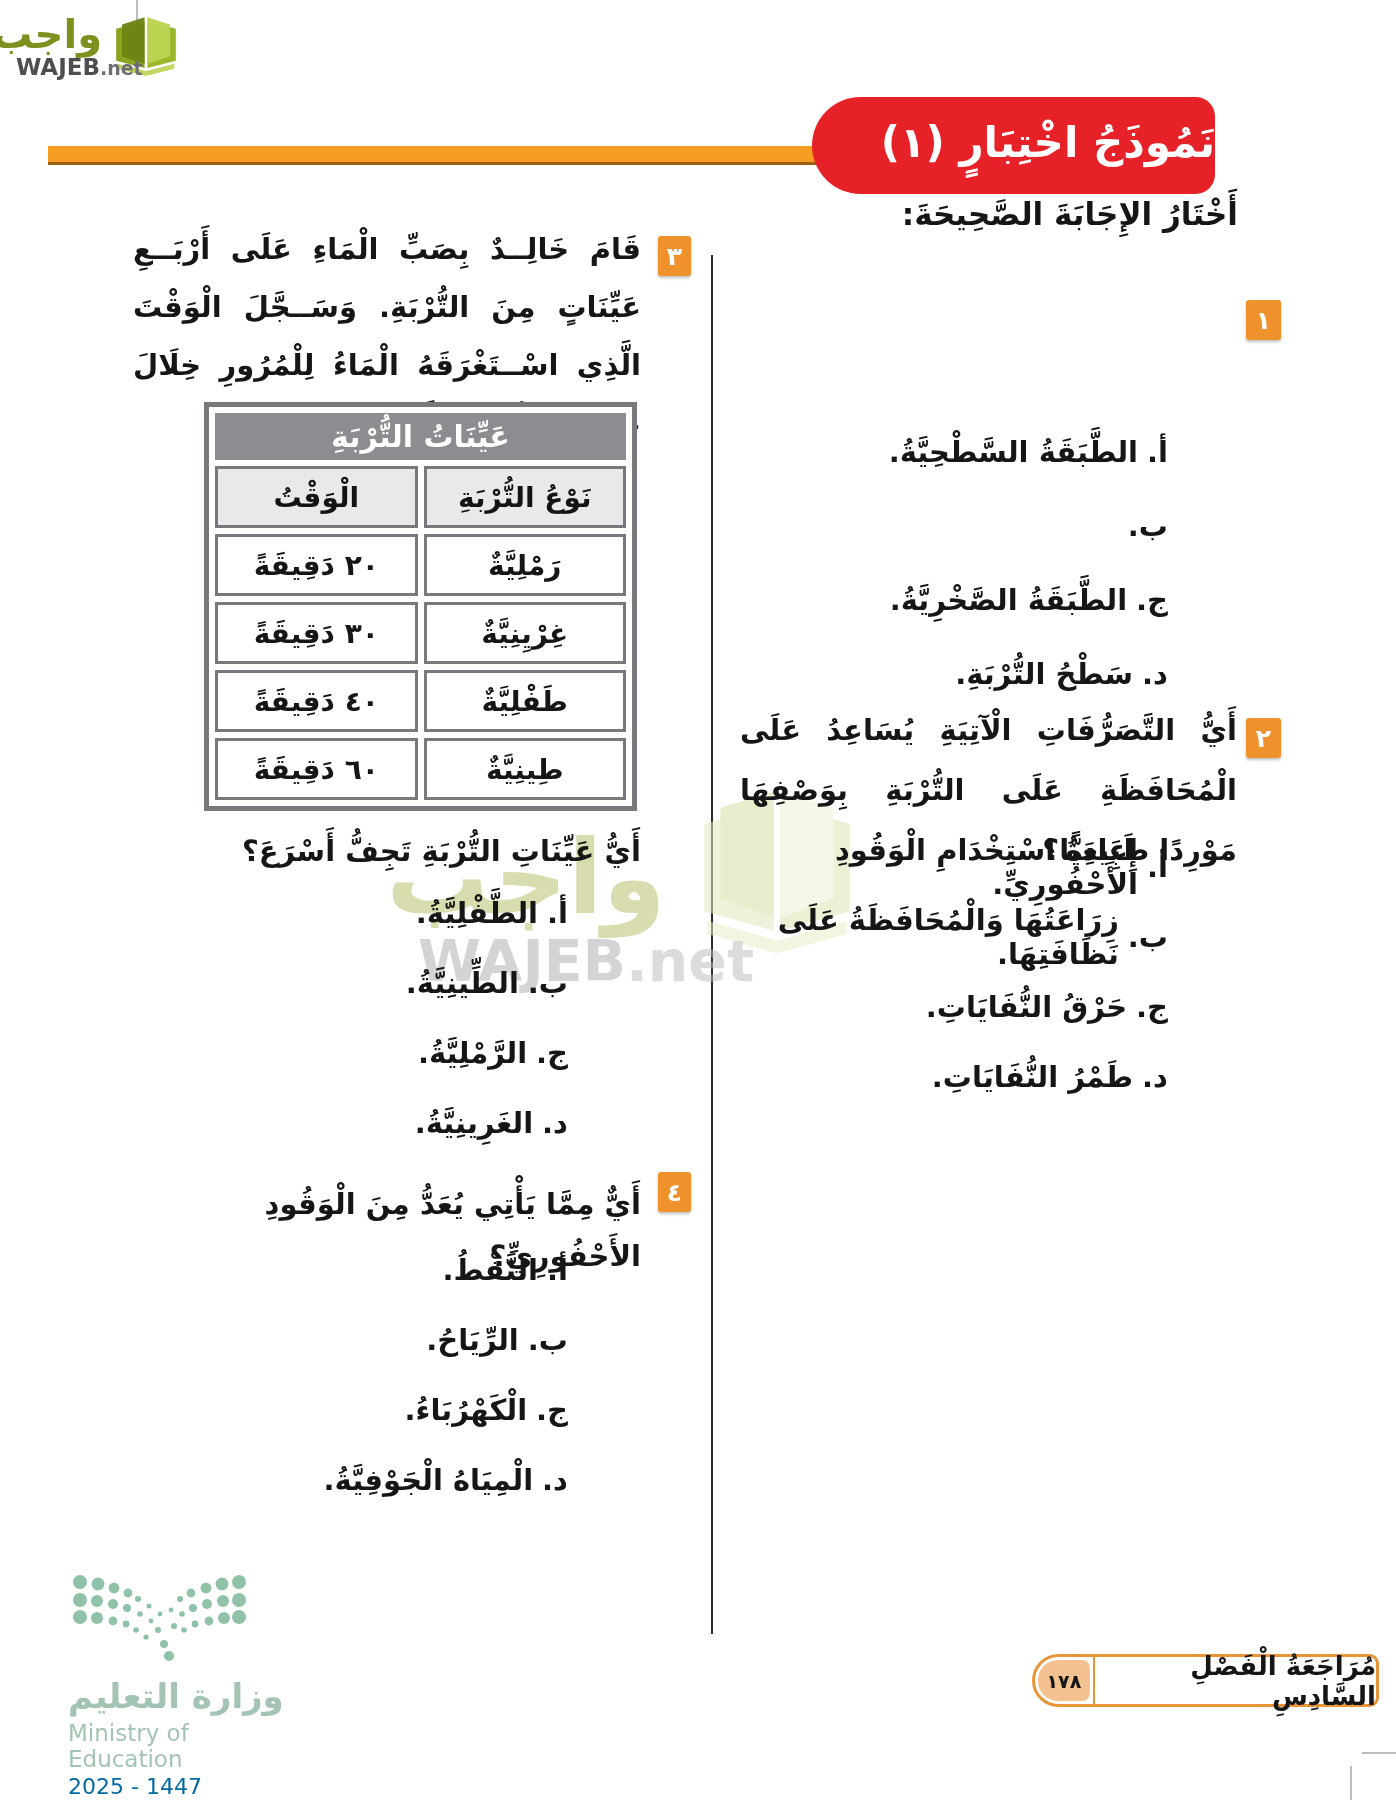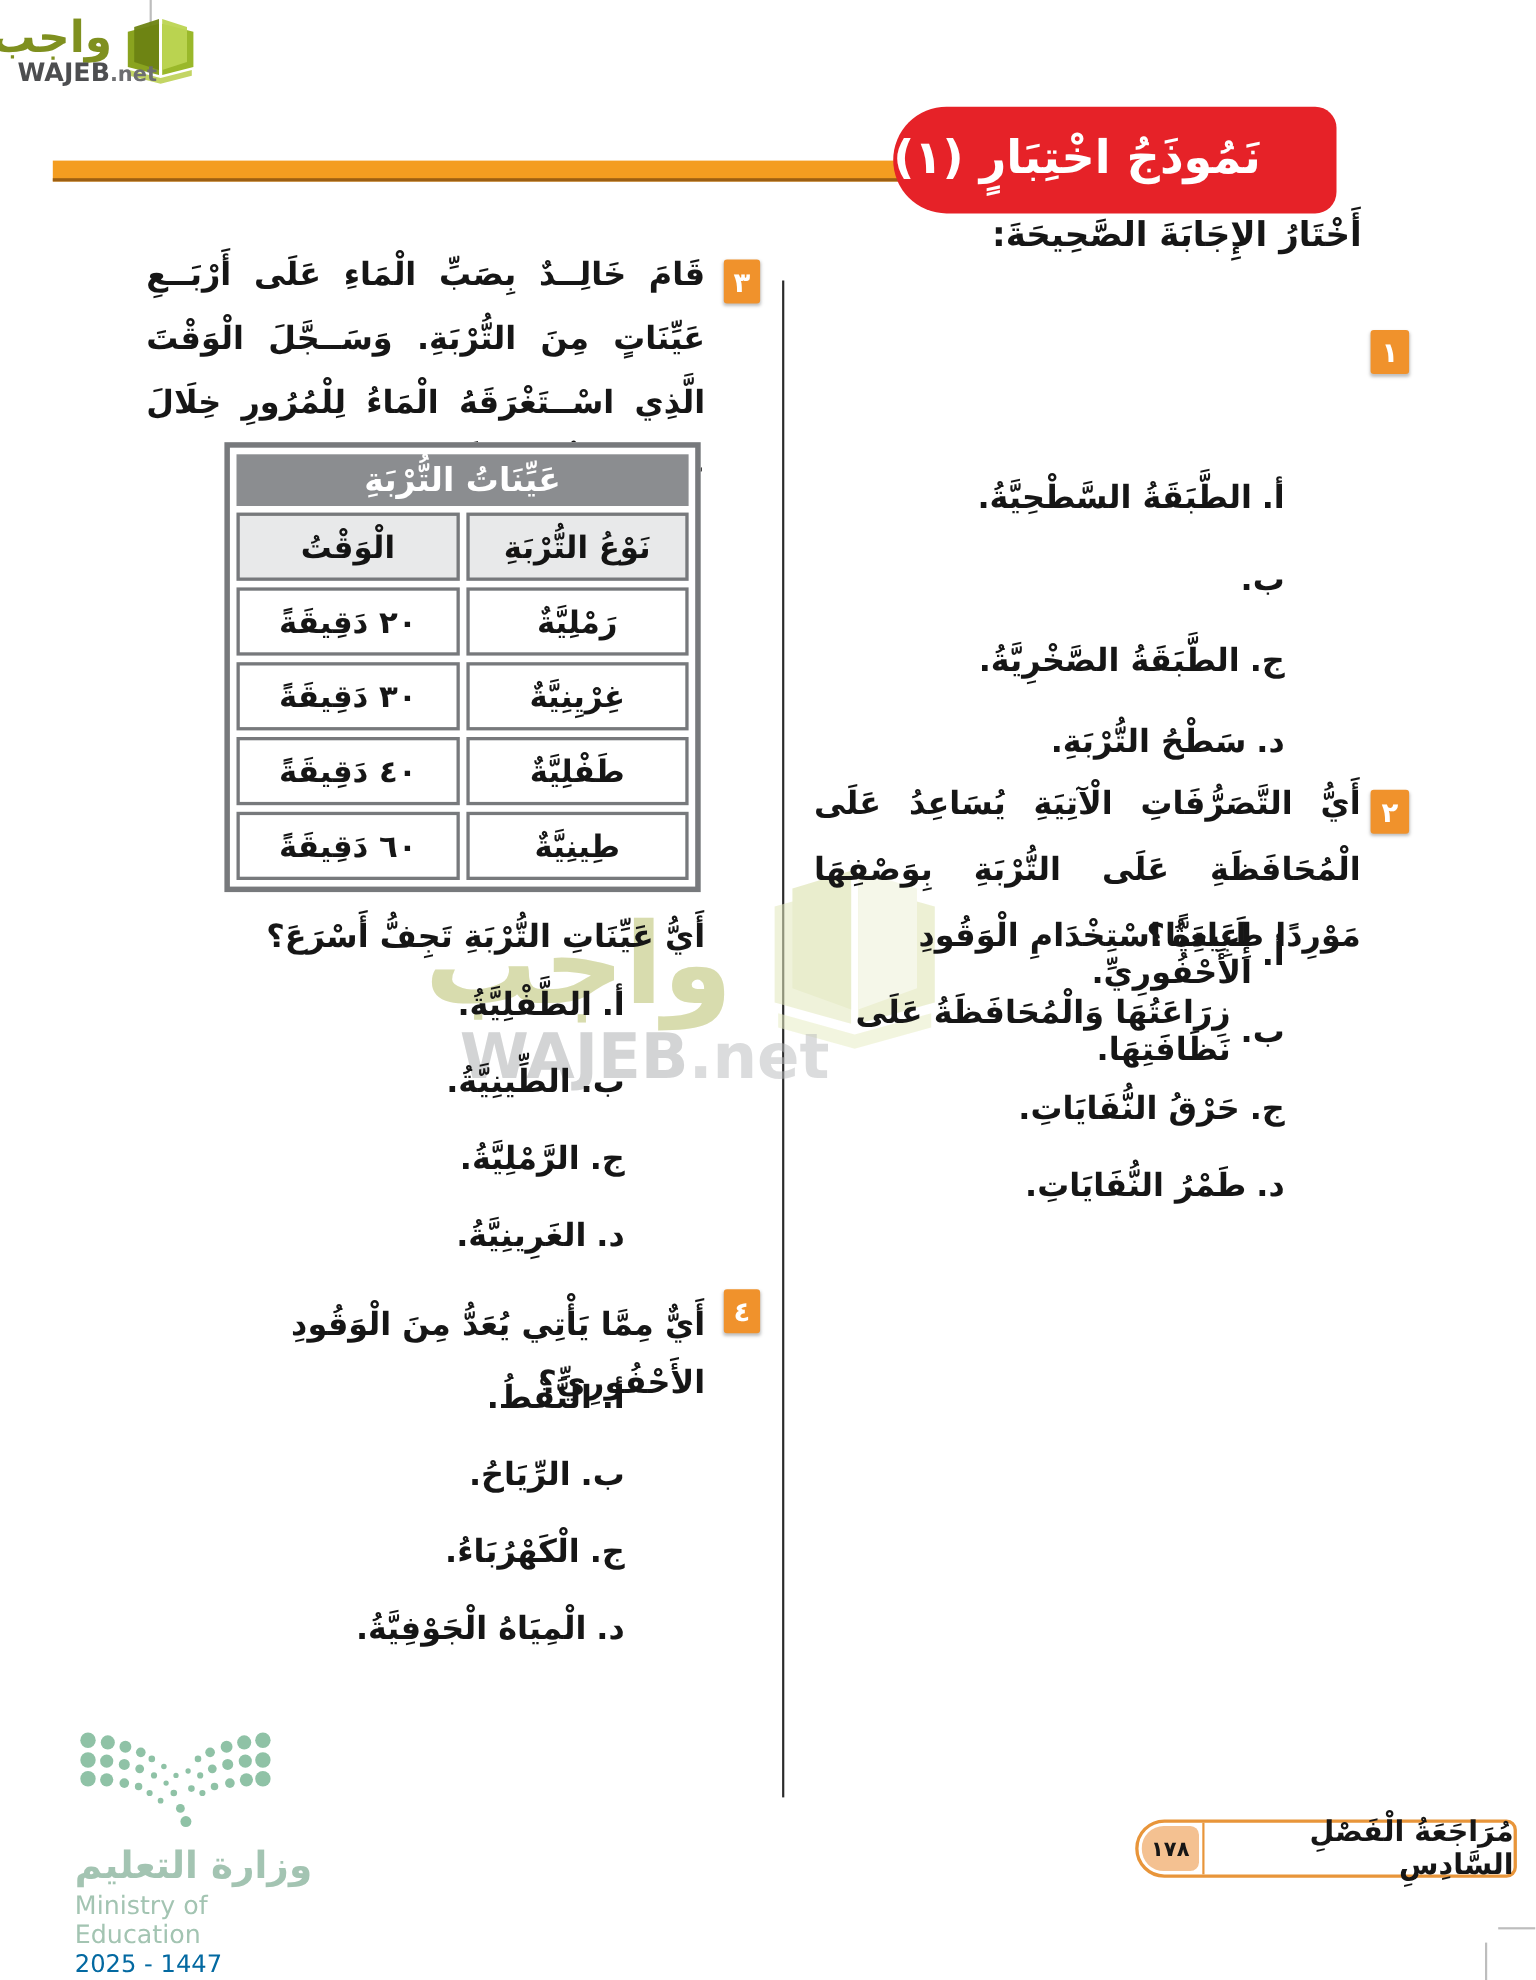--- a/index.html
+++ b/index.html
@@ -13,21 +13,21 @@
   .brand { position:absolute; left:14px; top:8px; width:170px; height:78px; }
   .brand .book { position:absolute; left:92px; top:0; width:80px; height:78px; }
   .brand .ar  { position:absolute; right:82px; top:6px; font-size:40px; font-weight:bold; color:#7f901f; direction:rtl; line-height:40px; }
   .brand .en  { position:absolute; left:2px; top:46px; font-size:23px; font-weight:bold; color:#4d4e50; letter-spacing:0; direction:ltr; }
   .brand .en .tld { color:#6d6e71; font-size:19px; }
   
   .orange-bar { position:absolute; left:48px; top:146px; width:800px; height:16px;
                 background:#f49d20; border-bottom:3px solid #9c5f12; }
   .red-banner { position:absolute; left:812px; top:97px; width:403px; height:97px;
                 background:#e62228; border-radius:50px 20px 20px 50px;
-                display:flex; align-items:center; justify-content:flex-start; }
+                display:flex; align-items:center; justify-content:flex-end; }
   .red-banner .t { color:#fff; font-size:42px; font-weight:bold; direction:rtl; padding-bottom:6px; }
   .instruction { position:absolute; left:738px; top:196px; width:500px; text-align:right;
                  font-size:31px; font-weight:bold; direction:rtl; }
   
   .divider { position:absolute; left:711px; top:255px; width:2px; height:1379px; background:#2b2b2b; }
   
   .wm { position:absolute; pointer-events:none; }
   .wm-ar  { left:416px; top:828px; width:250px; font-size:102px; font-weight:bold;
             color:#b9c06c; opacity:.55; direction:rtl; text-align:center; line-height:100px;}
   .wm-en  { left:418px; top:928px; width:460px; font-size:57px; font-weight:bold;

